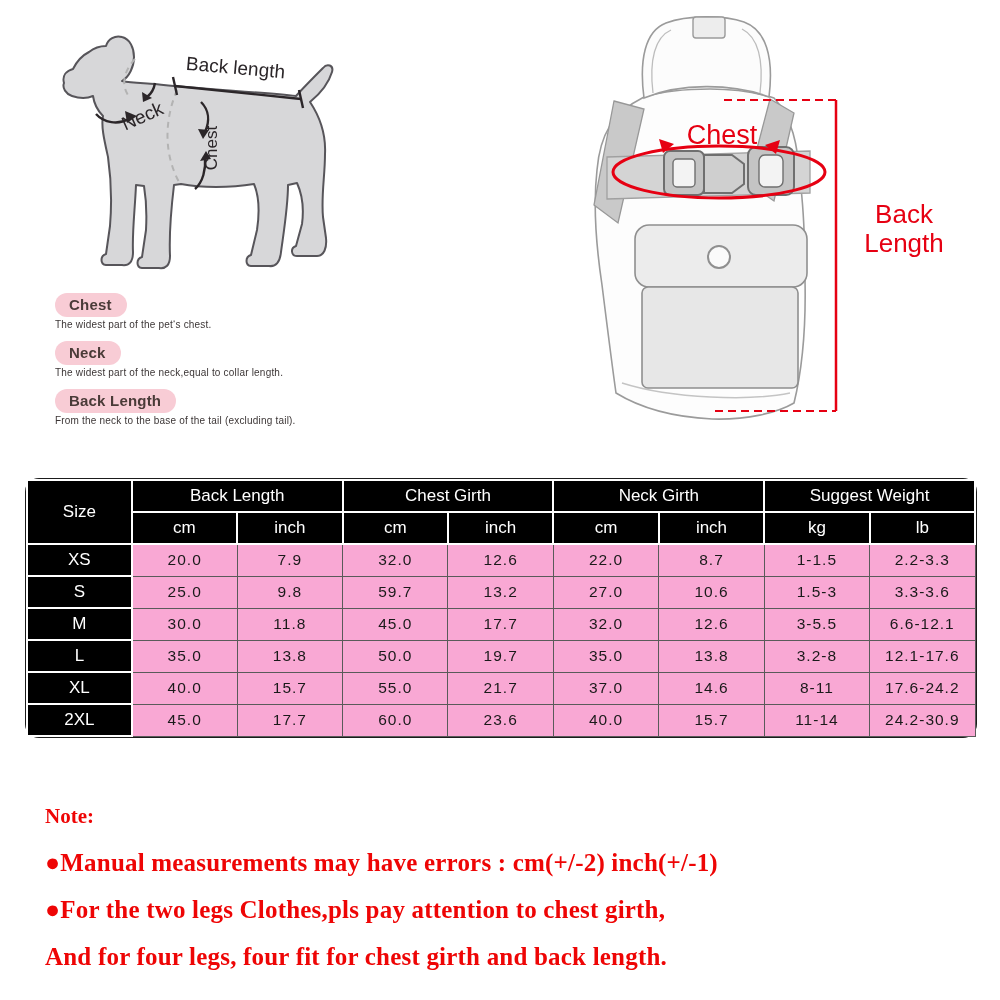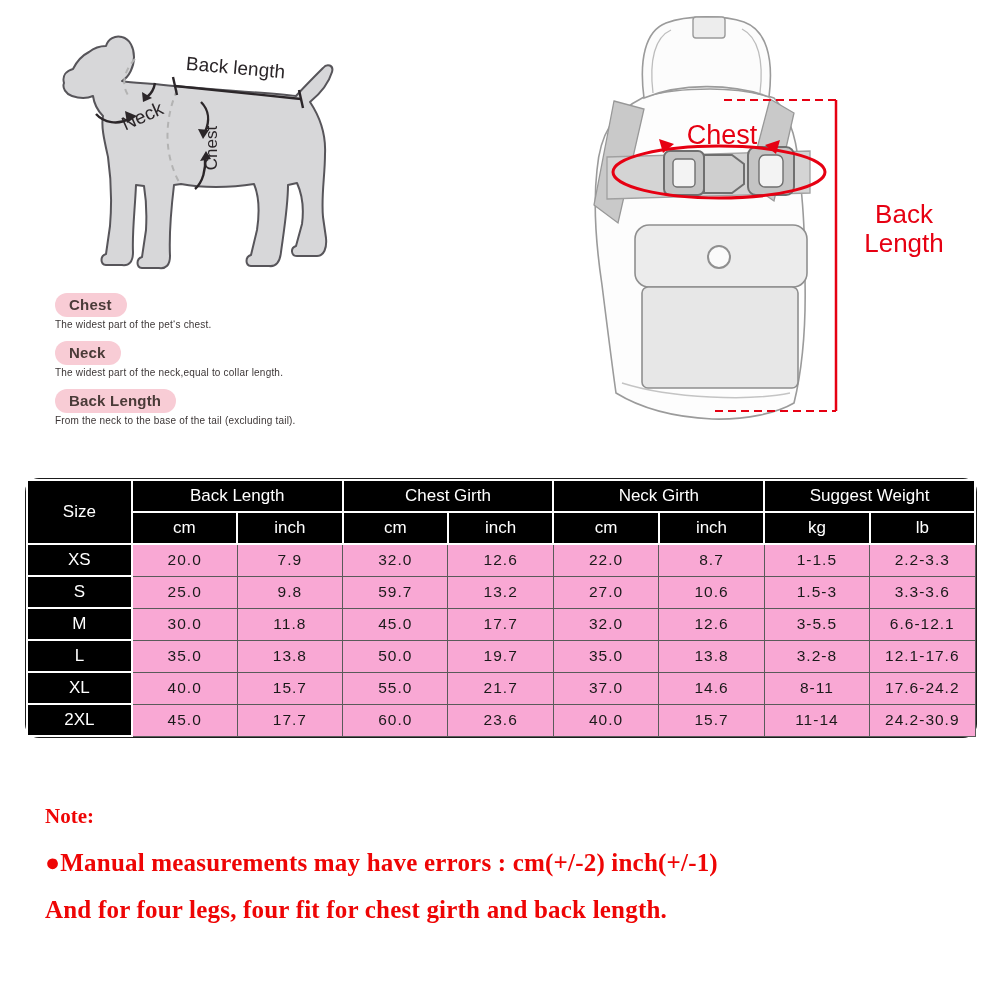--- a/index.html
+++ b/index.html
@@ -233,16 +233,17 @@
       <td class="data">11-14</td>
       <td class="data">24.2-30.9</td>
     </tr>
   </tbody>
       </table>
   </div>
 
   <div class="notes">
     <div class="note-title">Note:</div>
     <div class="note-item">●Manual measurements may have errors : cm(+/-2)  inch(+/-1)</div>
+    <div class="note-item">●For the two legs Clothes,pls pay attention to chest girth,</div>
     <div class="note-item">And for four legs, four fit for chest girth and back length.</div>
   </div>
 
 </div>
 
 </body></html>

